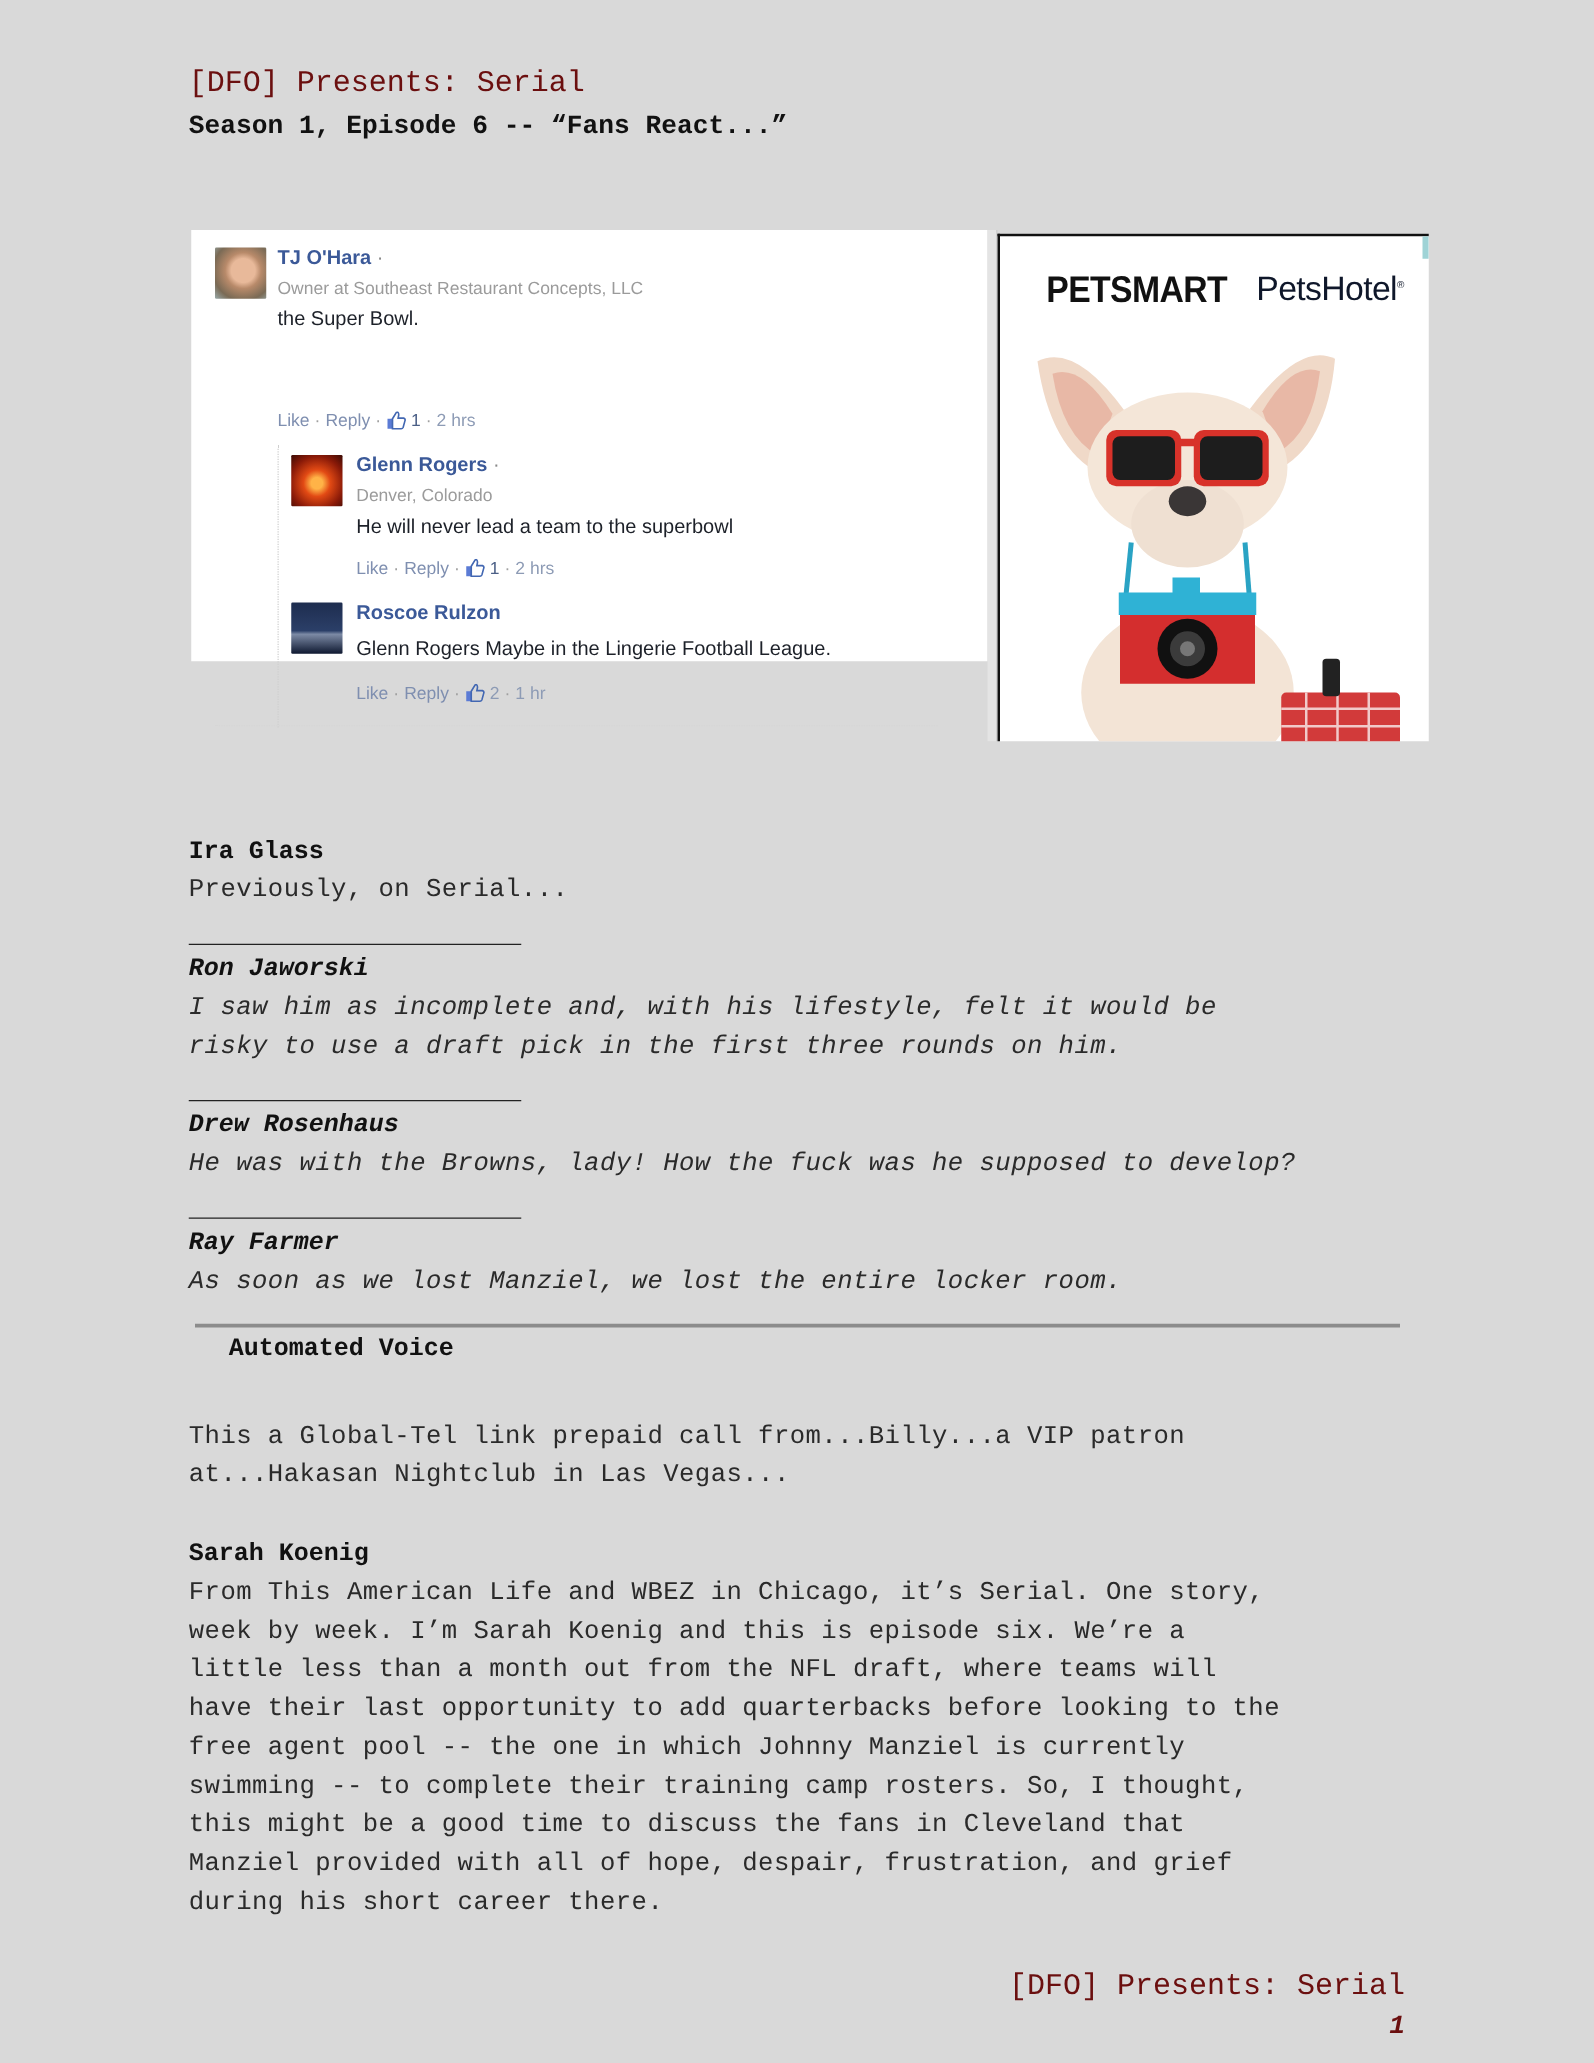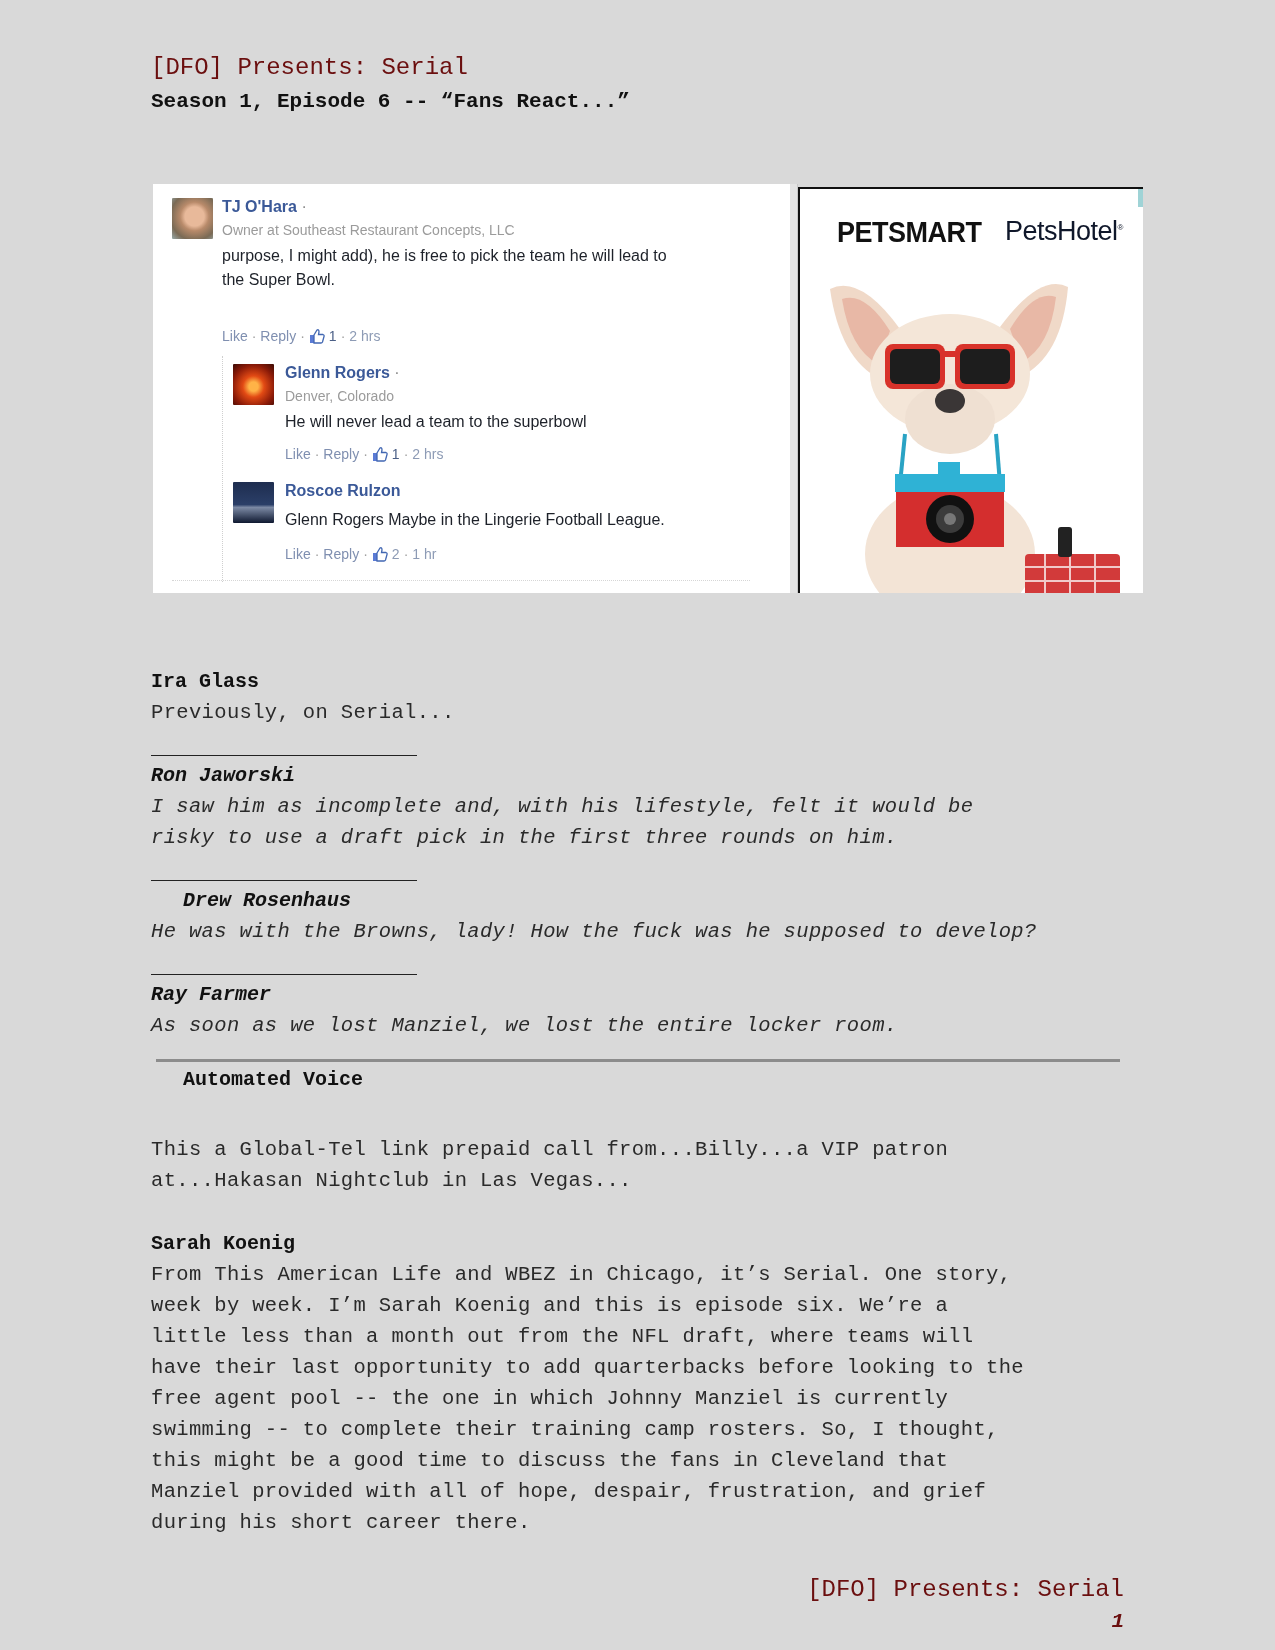--- a/index.html
+++ b/index.html
@@ -17,21 +17,21 @@
     font-size: 24px; color: #6b0f0f;
     white-space: nowrap;
   }
   .subtitle {
     left: 151px; top: 90px;
     font-size: 21px; font-weight: bold; color: #111;
     white-space: nowrap;
   }
   
   .fb-panel {
-    left: 153px; top: 184px; width: 637px; height: 409px;
+    left: 153px; top: 184px; width: 637px; height: 345px;
     background: #ffffff;
     font-family: "Liberation Sans", "DejaVu Sans", sans-serif;
   }
   .avatar { position: absolute; border-radius: 1px; }
   .av-tj { left: 19px; top: 14px; width: 41px; height: 41px;
     background: radial-gradient(circle at 55% 45%, #e8b99a 0 30%, #b88a6a 45%, #7a6a55 75%, #9aa 100%); }
   .av-glenn { left: 80px; top: 180px; width: 41px; height: 41px;
     background: radial-gradient(circle at 50% 55%, #ffb347 0 15%, #e24a14 35%, #8a1a08 70%, #3a0a04 100%); }
   .av-roscoe { left: 80px; top: 298px; width: 41px; height: 41px;
     background: linear-gradient(180deg, #1e2d4f 0%, #2b3f68 55%, #7c8aa5 62%, #0e1830 100%); }
@@ -103,21 +103,20 @@
 <div class="abs subtitle">Season 1, Episode 6 -- “Fans React...”</div>
 
 <div class="abs fb-panel">
   <div class="avatar av-tj"></div>
   <div class="fb-name" style="left:69px; top:14px;">
     <span>TJ O'Hara</span>
     <span style="color:#888;font-weight:normal">·</span>
   </div>
   <div class="fb-sub" style="left:69px; top:38px;">Owner at Southeast Restaurant Concepts, LLC</div>
   <div class="fb-text" style="left:69px; top:60px; width:560px;">
-    <div>purpose, I might add), he is free to pick the team he will lead to</div>
     <div>the Super Bowl.</div>
   </div>
   <div class="fb-actions" style="left:69px; top:144px;">
     <span class="lnk">Like</span>
     <span class="sep">·</span>
     <span class="lnk">Reply</span>
     <span class="sep">·</span>
     <span class="thumb">
       <svg width="16" height="15" viewBox="0 0 16 15">
           <rect x="1" y="6" width="4" height="8" fill="#5b7bd5"></rect>
@@ -219,21 +218,21 @@
 
 <div class="speaker" style="top:670px;">Ira Glass</div>
 <div class="line" style="top:701px;">Previously, on Serial...</div>
 
 <div class="short-rule" style="top:755px;"></div>
 <div class="speaker italic" style="top:764px;">Ron Jaworski</div>
 <div class="line italic" style="top:795px;">I saw him as incomplete and, with his lifestyle, felt it would be</div>
 <div class="line italic" style="top:826px;">risky to use a draft pick in the first three rounds on him.</div>
 
 <div class="short-rule" style="top:880px;"></div>
-<div class="speaker italic" style="top:889px;margin-left:32px;">Drew Rosenhaus</div>
+<div class="speaker italic" style="top:889px;">Drew Rosenhaus</div>
 <div class="line italic" style="top:920px;">He was with the Browns, lady! How the fuck was he supposed to develop?</div>
 
 <div class="short-rule" style="top:974px;"></div>
 <div class="speaker italic" style="top:983px;">Ray Farmer</div>
 <div class="line italic" style="top:1014px;">As soon as we lost Manziel, we lost the entire locker room.</div>
 
 <div class="gray-rule"></div>
 
 <div class="speaker" style="top:1068px;margin-left:32px;">Automated Voice</div>
 <div class="line" style="top:1138px;">This a Global-Tel link prepaid call from...Billy...a VIP patron</div>

